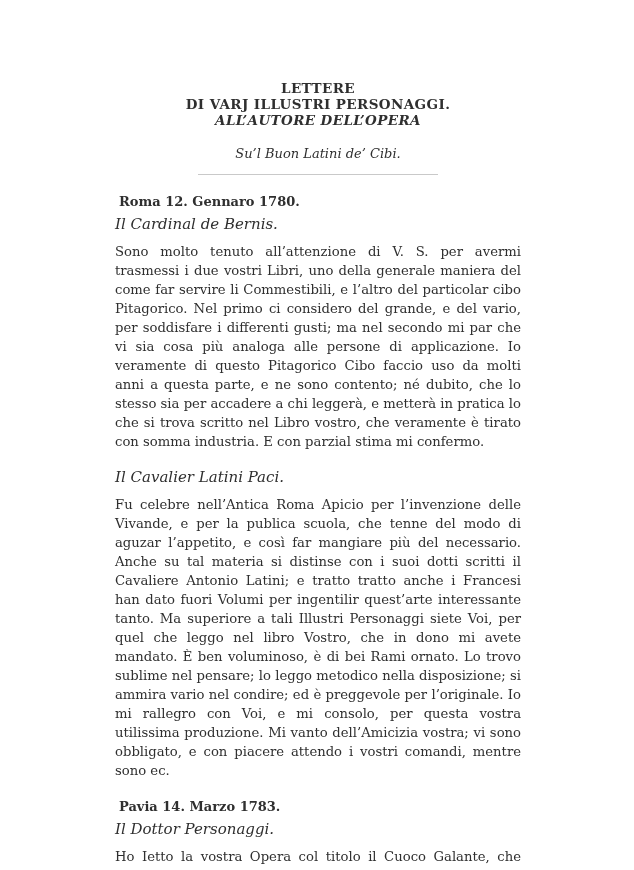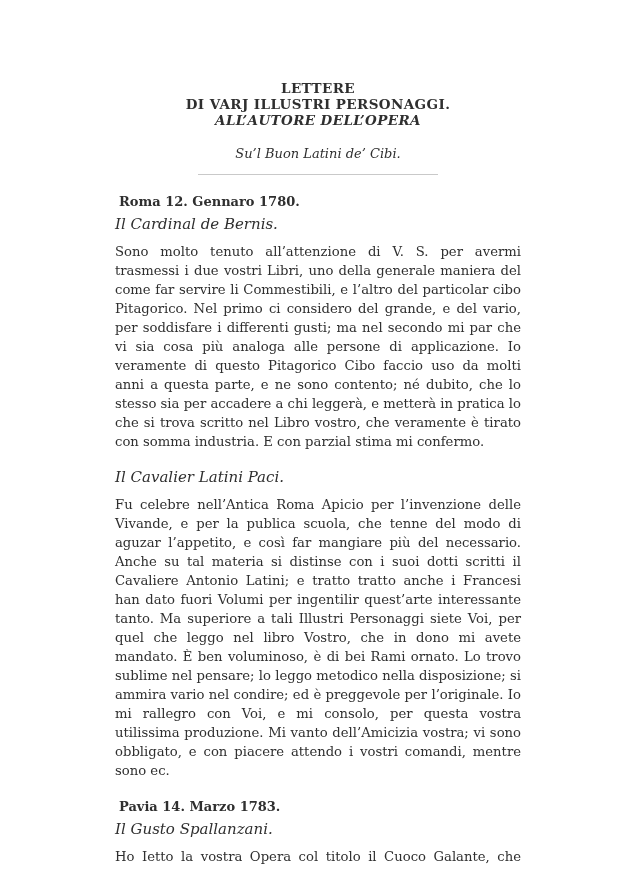--- a/index.html
+++ b/index.html
@@ -99,18 +99,18 @@
       <p class="letter-body">Sono molto tenuto all’attenzione di V. S. per avermi trasmessi i due vostri Libri, uno della generale maniera del come far servire li Commestibili, e l’altro del particolar cibo Pitagorico. Nel primo ci considero del grande, e del vario, per soddisfare i differenti gusti; ma nel secondo mi par che vi sia cosa più analoga alle persone di applicazione. Io veramente di questo Pitagorico Cibo faccio uso da molti anni a questa parte, e ne sono contento; né dubito, che lo stesso sia per accadere a chi leggerà, e metterà in pratica lo che si trova scritto nel Libro vostro, che veramente è tirato con somma industria. E con parzial stima mi confermo.</p>
     </div>
 
     <div class="letter">
       <p class="letter-author">Il Cavalier Latini Paci.</p>
       <p class="letter-body">Fu celebre nell’Antica Roma Apicio per l’invenzione delle Vivande, e per la publica scuola, che tenne del modo di aguzar l’appetito, e così far mangiare più del necessario. Anche su tal materia si distinse con i suoi dotti scritti il Cavaliere Antonio Latini; e tratto tratto anche i Francesi han dato fuori Volumi per ingentilir quest’arte interessante tanto. Ma superiore a tali Illustri Personaggi siete Voi, per quel che leggo nel libro Vostro, che in dono mi avete mandato. È ben voluminoso, è di bei Rami ornato. Lo trovo sublime nel pensare; lo leggo metodico nella disposizione; si ammira vario nel condire; ed è preggevole per l’originale. Io mi rallegro con Voi, e mi consolo, per questa vostra utilissima produzione. Mi vanto dell’Amicizia vostra; vi sono obbligato, e con piacere attendo i vostri comandi, mentre sono ec.</p>
     </div>
 
     <div class="letter">
       <p class="letter-dateline">Pavia 14. Marzo 1783.</p>
-      <p class="letter-author">Il Gusto Spallanzani.</p>
+      <p class="letter-author">Il Dottor Personaggi.</p>
       <p class="letter-body">Ho Ietto la vostra Opera col titolo il Cuoco Galante, che della Scienza della Gola tratta e contiene; la leggo anche ogni giorno,</p>
     </div>
 
   </div>
 </div>
 
 </body></html>

